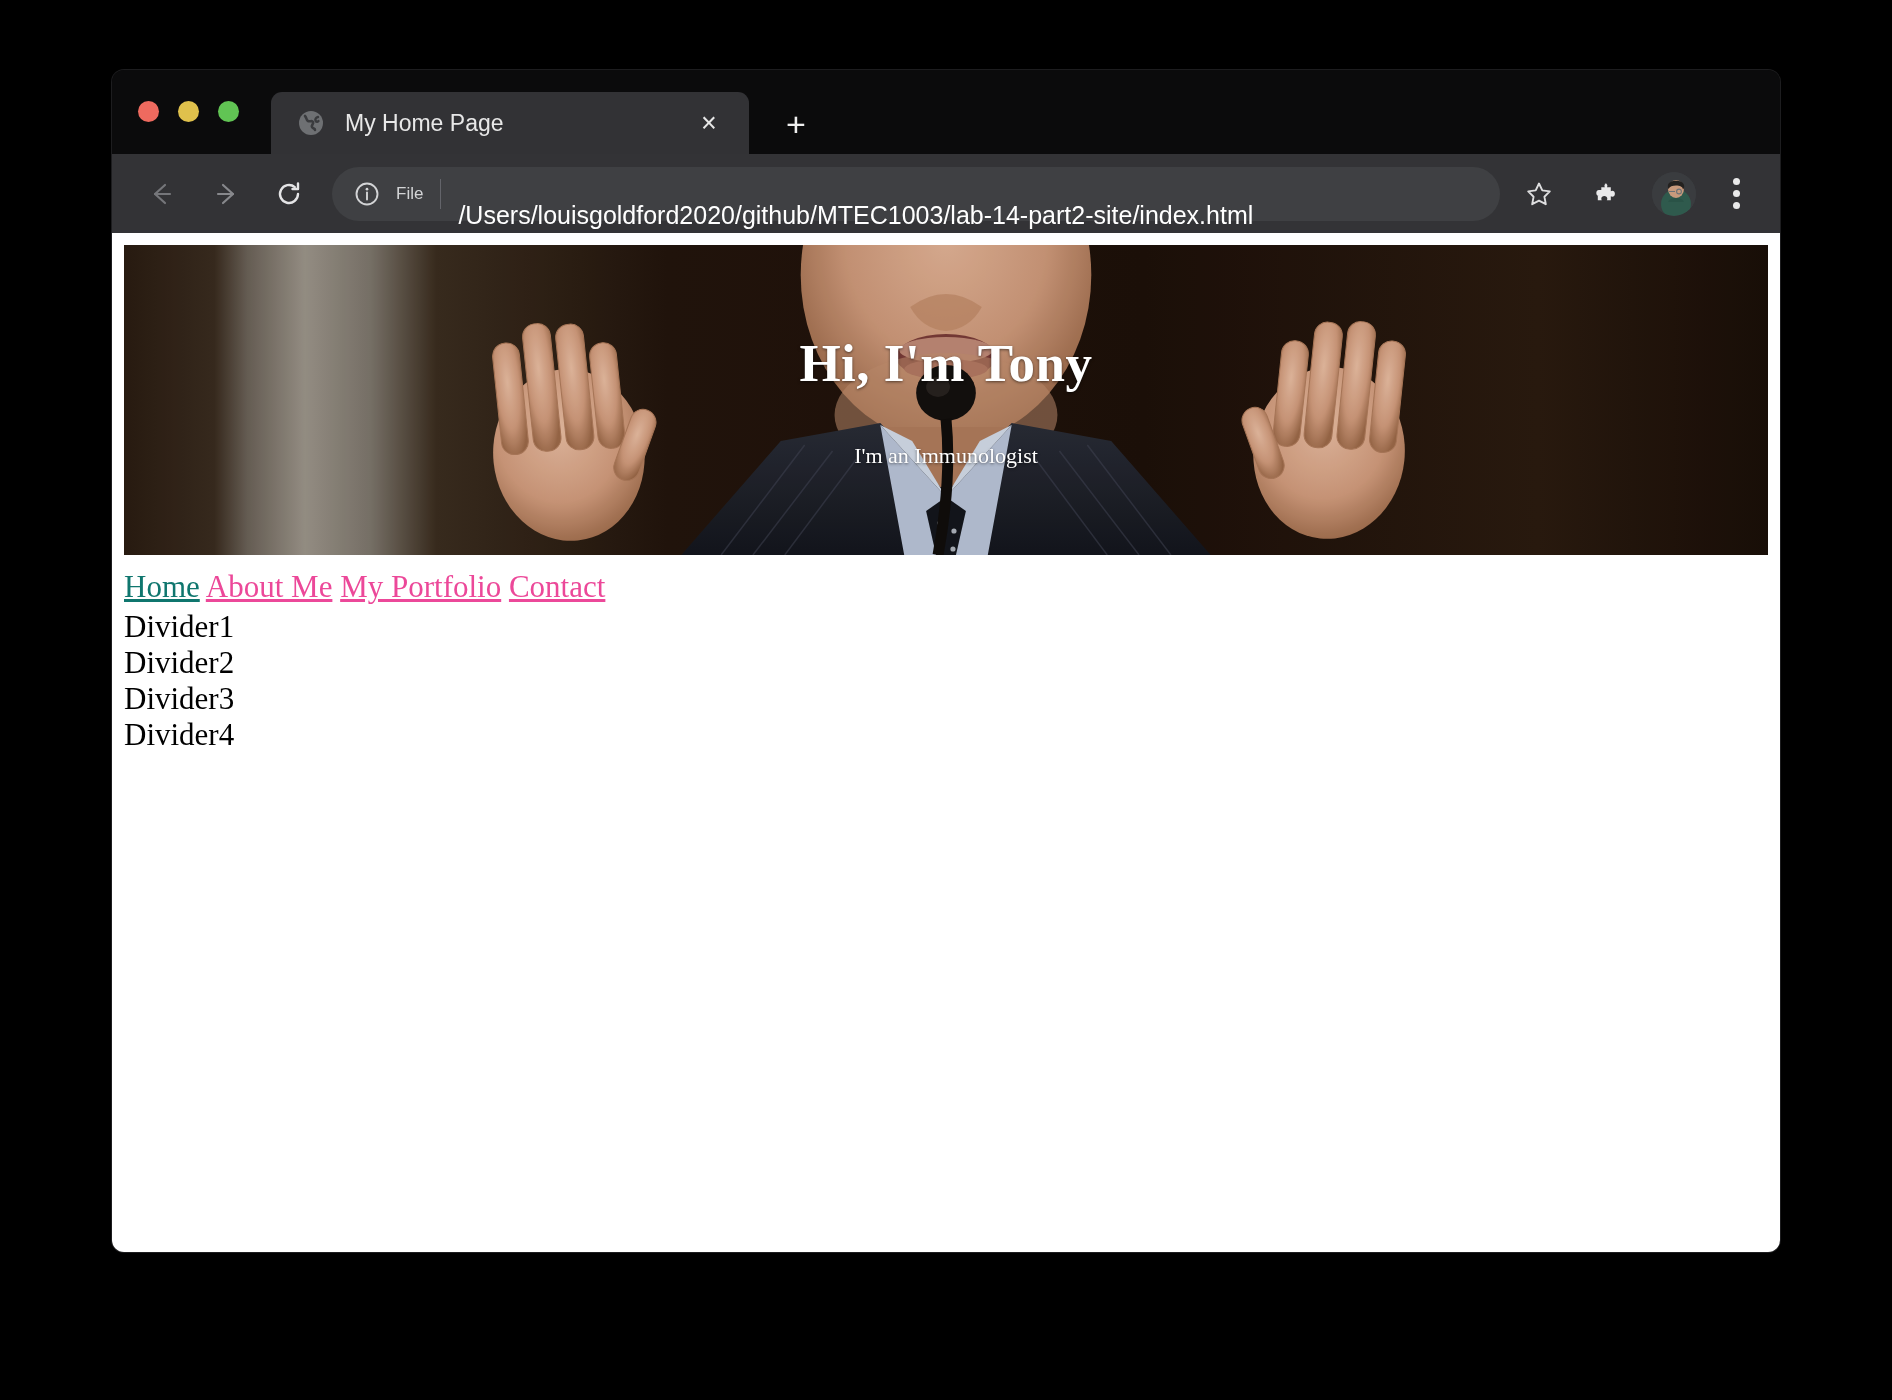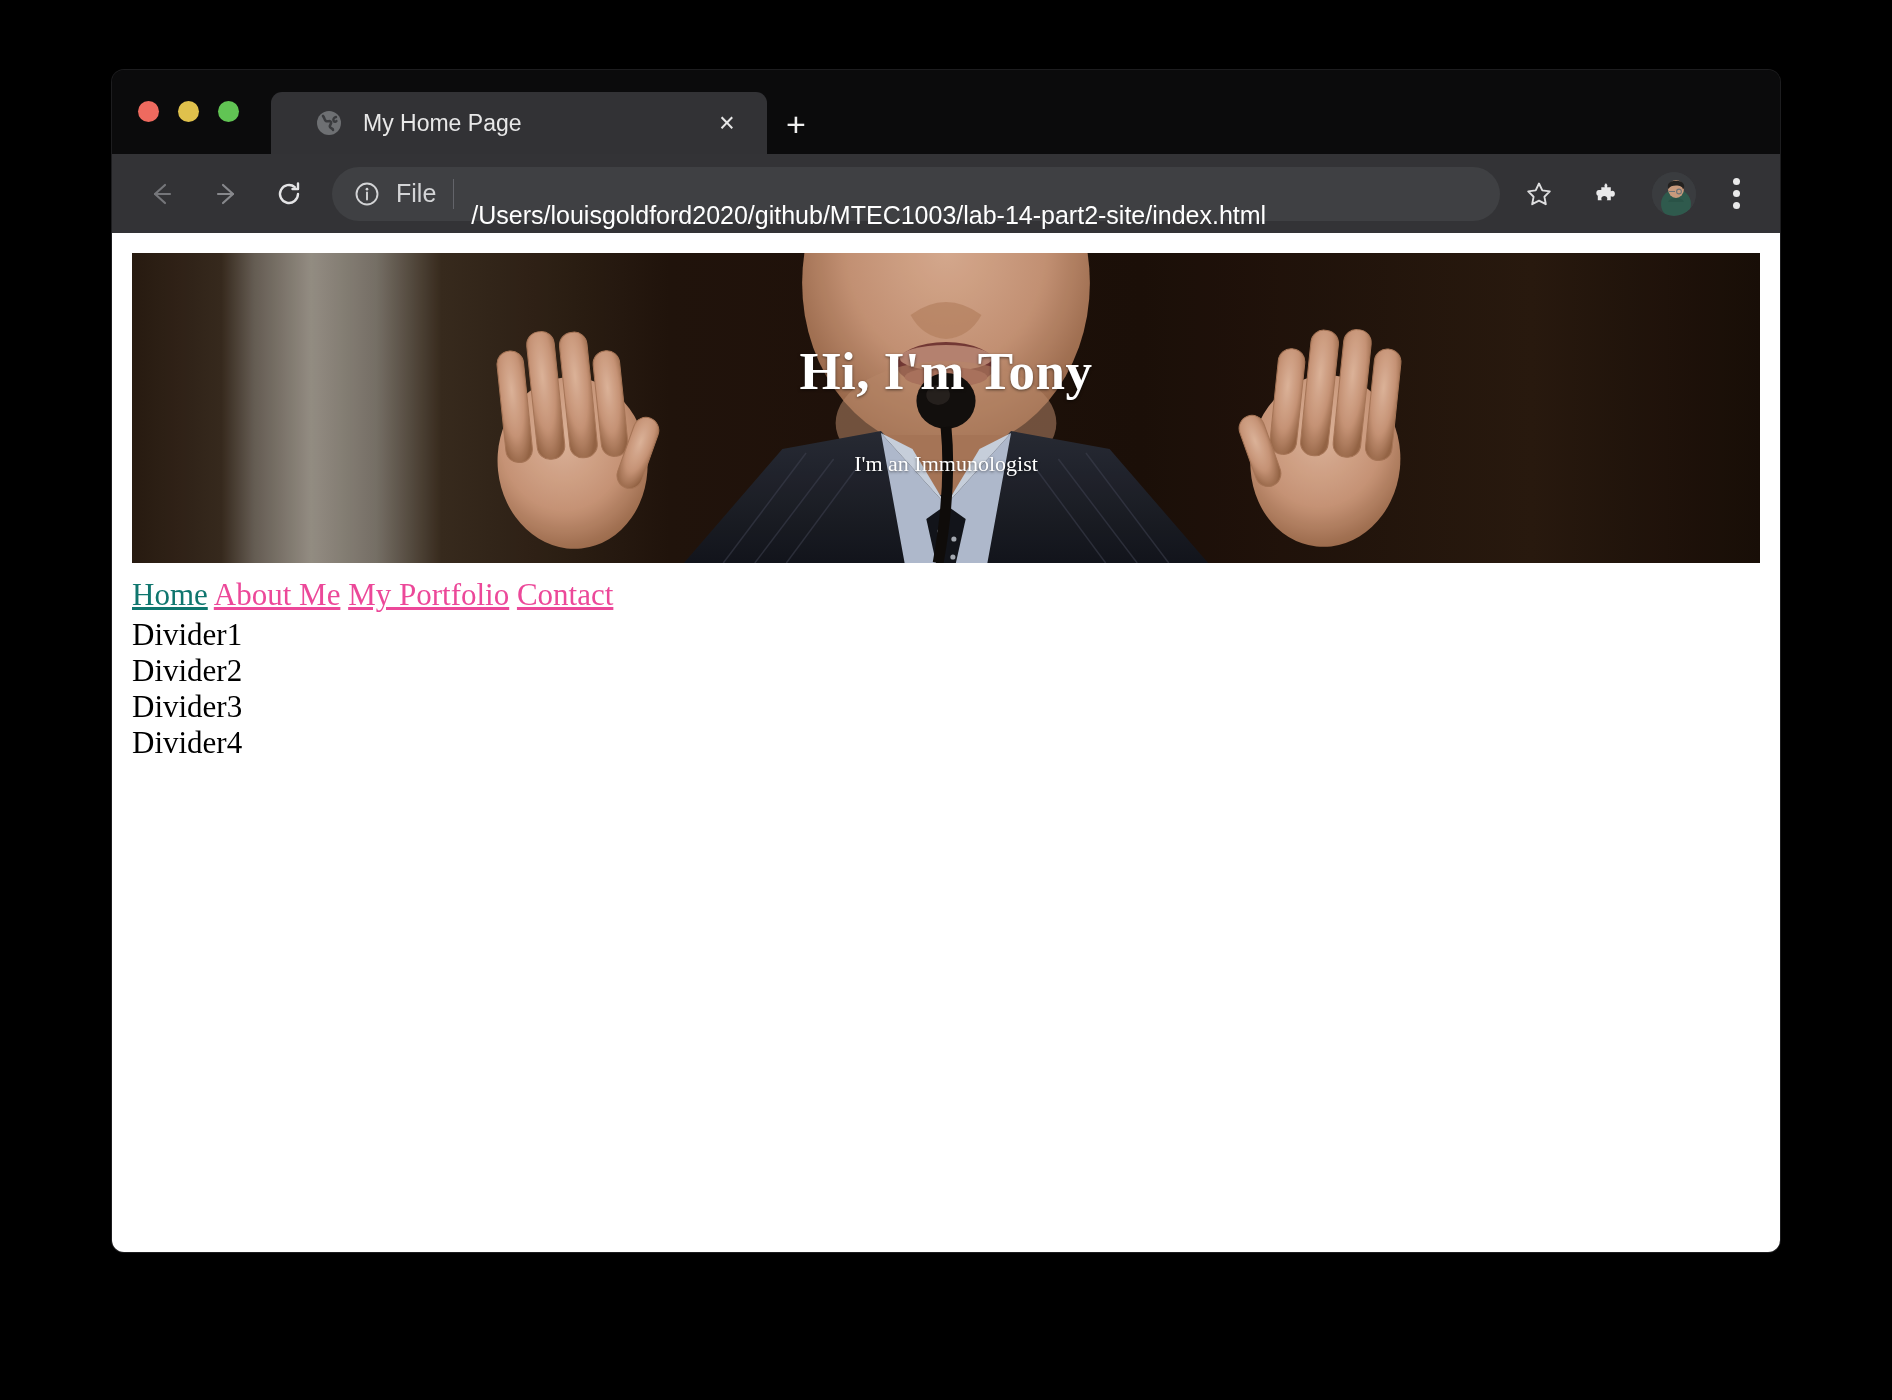--- a/index.html
+++ b/index.html
@@ -52,21 +52,20 @@
   .tab {
     position: absolute;
     left: 159px;
     top: 22px;
     width: 478px;
     height: 62px;
     background: #323235;
     border-radius: 11px 11px 0 0;
     display: flex;
     align-items: center;
-    padding-left: 18px;
   }
   .tab-favicon {
     margin-left: 27px;
     width: 26px;
     height: 26px;
     flex: 0 0 auto;
   }
   .tab-title {
     margin-left: 21px;
     color: #e8e8e8;
@@ -135,21 +134,21 @@
   }
   .info-icon-wrap {
     margin-left: 22px;
     width: 26px;
     height: 26px;
     flex: 0 0 auto;
   }
   .scheme-label {
     margin-left: 16px;
     color: #d3d4d6;
-    font-size: 25px;
+    font-size: 17px;
     font-family: "Liberation Sans", sans-serif;
     white-space: nowrap;
   }
   .omni-sep {
     margin-left: 17px;
     width: 1px;
     height: 30px;
     background: #63646a;
     flex: 0 0 auto;
   }
@@ -203,21 +202,21 @@
   
   .viewport {
     position: relative;
     height: 1019px;
     background: #ffffff;
     overflow: hidden;
   }
   .page-body {
     position: absolute;
     left: 0; top: 0; right: 0; bottom: 0;
-    padding: 20px;
+    padding: 12px;
     box-sizing: border-box;
     font-family: "Liberation Serif", serif;
   }
 
   
   .hero {
     position: relative;
     width: 100%;
     height: 310px;
     overflow: hidden;

